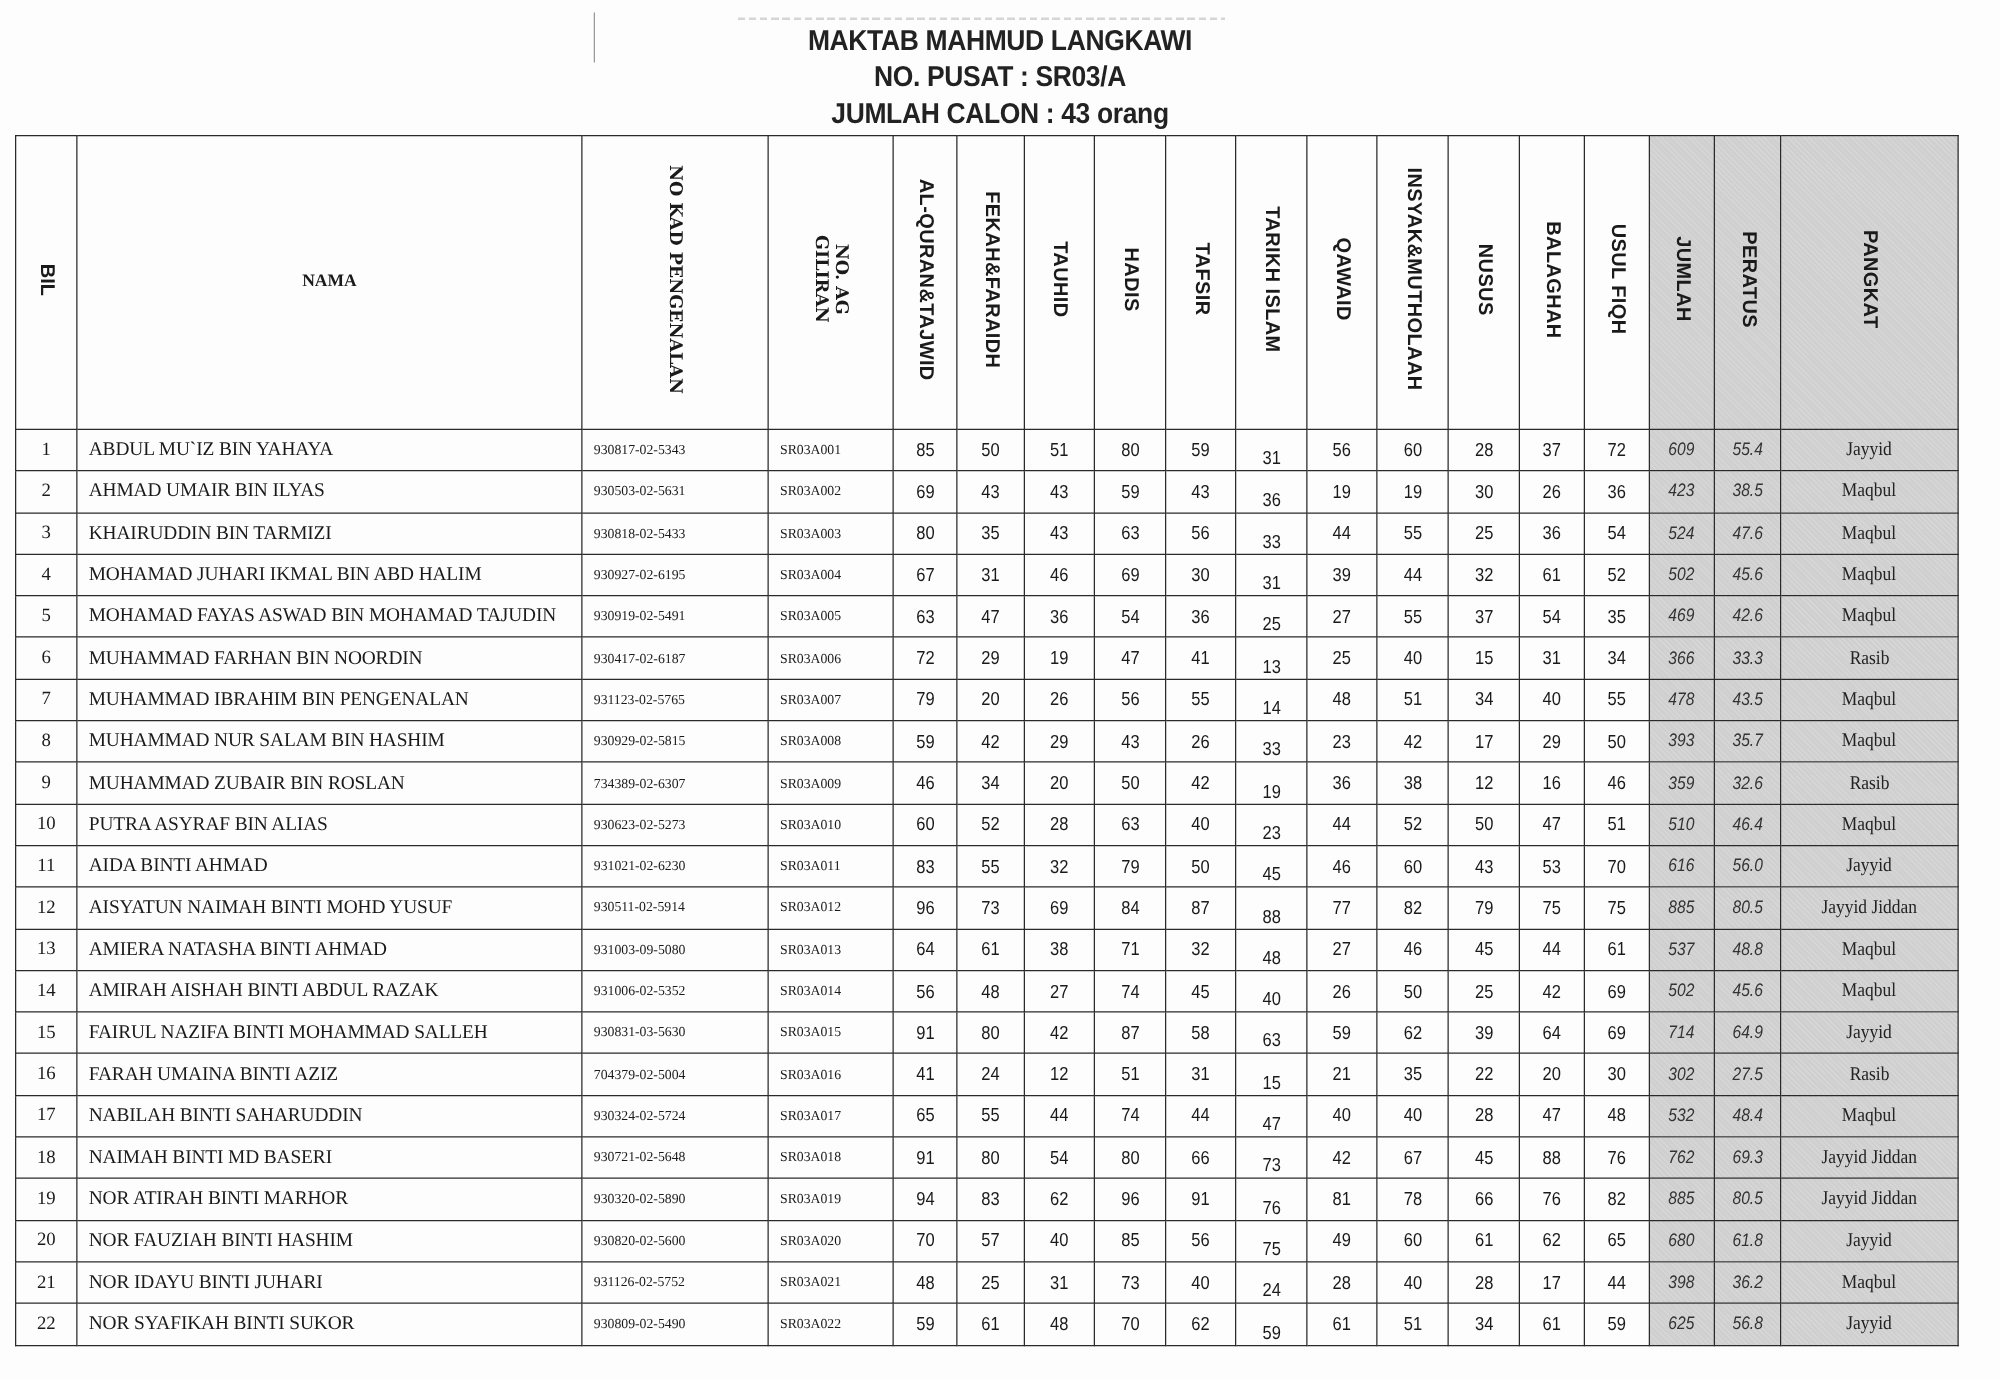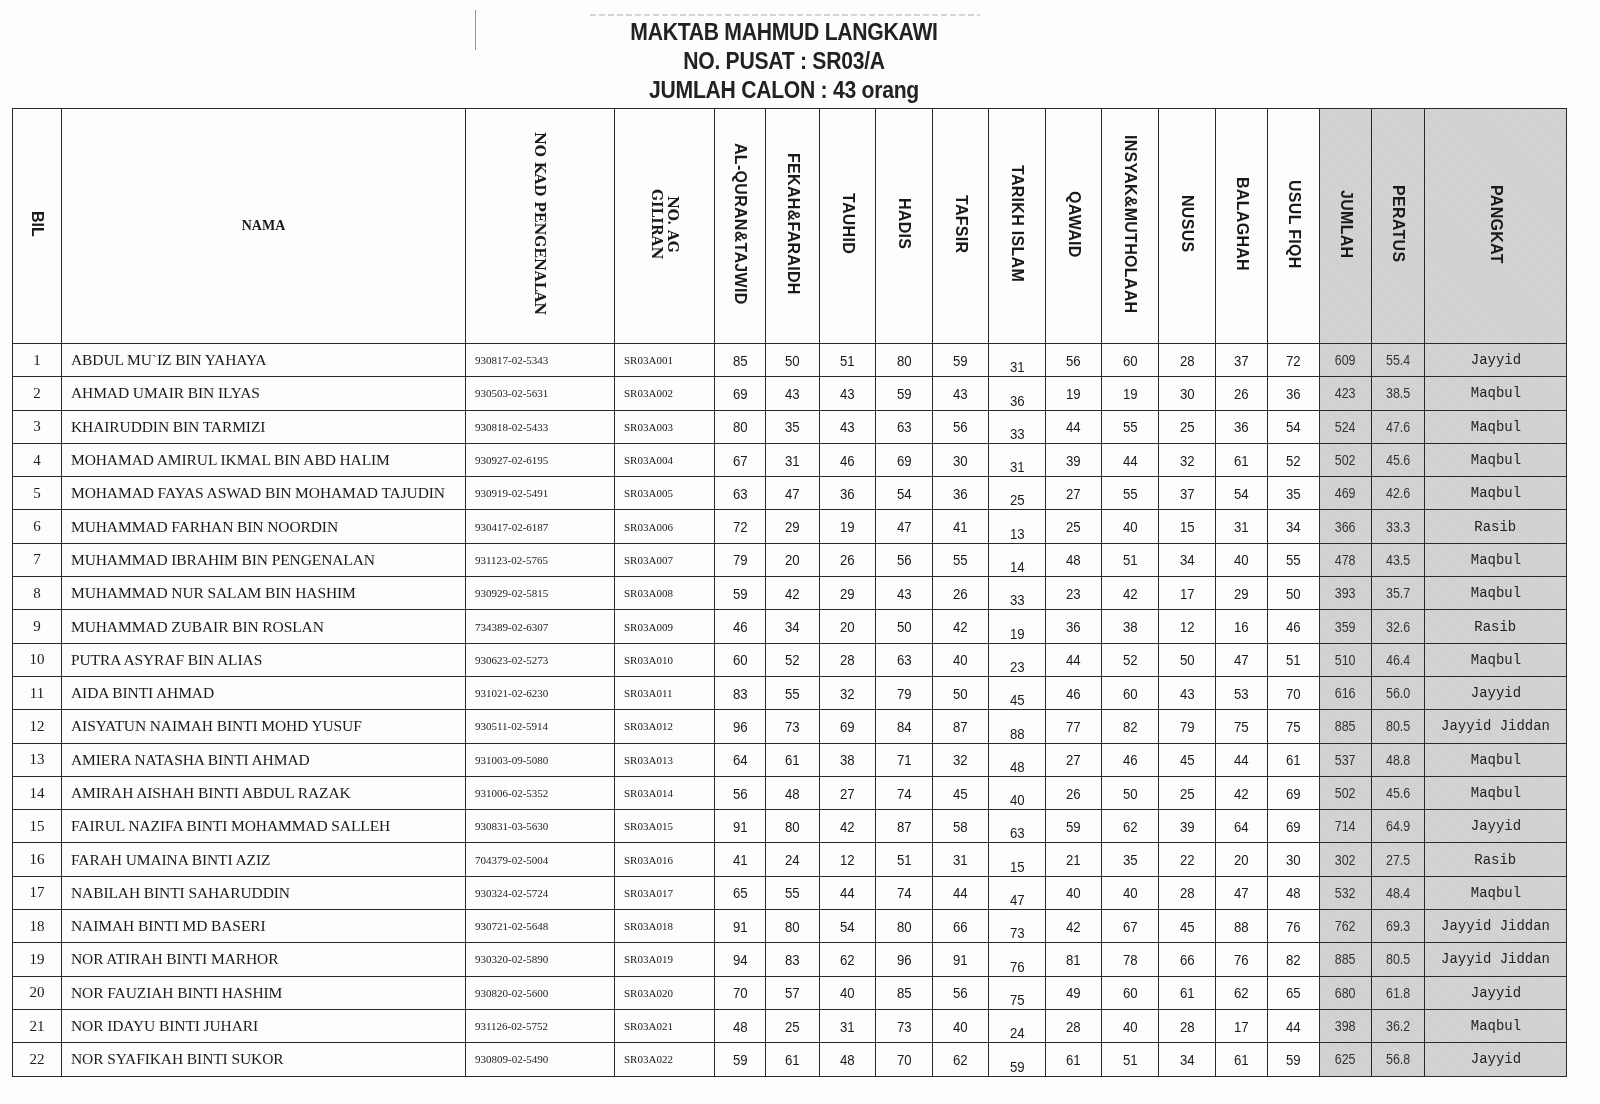--- a/index.html
+++ b/index.html
@@ -1,39 +1,39 @@
 <!DOCTYPE html>
 <html><head>
 <meta charset="utf-8">
 <style>
   html, body { margin: 0; padding: 0; background: #fdfdfd; }
   body { width: 1600px; height: 1104px; position: relative; overflow: hidden; font-family: "Liberation Serif", serif; color: #1a1a1a; }
-  .title-block { position: absolute; left: 0; top: 18px; width: 1568px; text-align: center; font-family: "Liberation Sans", sans-serif; font-weight: bold; font-size: 23px; line-height: 29px; color: #222; letter-spacing: -0.3px; }
+  .title-block { position: absolute; left: 16px; top: 18px; width: 1568px; text-align: center; font-family: "Liberation Sans", sans-serif; font-weight: bold; font-size: 23px; line-height: 29px; color: #222; letter-spacing: -0.3px; }
   .title-block div { transform: scaleX(0.92); }
   .scan-mark { position: absolute; left: 475px; top: 10px; width: 1px; height: 40px; background: #999; }
   .scan-noise { position: absolute; left: 590px; top: 14px; width: 390px; height: 2px; background: repeating-linear-gradient(90deg, #bbb 0 6px, transparent 6px 9px); opacity: 0.6; }
   table { position: absolute; left: 12px; top: 108px; border-collapse: collapse; table-layout: fixed; width: 1555px; }
   td, th { border: 1.4px solid #2a2a2a; padding: 0; overflow: hidden; white-space: nowrap; }
   thead th { height: 234px; font-weight: bold; vertical-align: middle; }
   .vert { writing-mode: vertical-rl; display: inline-block; margin: 0 auto; }
   .vert.sans { font-family: "Liberation Sans", sans-serif; font-size: 16px; letter-spacing: 0.3px; }
   .vert.serif { font-family: "DejaVu Serif", serif; font-size: 14px; line-height: 16px; }
   .vert.bil { writing-mode: vertical-rl; font-family: "Liberation Sans", sans-serif; font-size: 16px; }
   th.nama { font-family: "Liberation Serif", serif; font-size: 14px; text-align: center; }
   th.shade, td.shade { background: #cfcfcf; background-image: repeating-linear-gradient(45deg, rgba(255,255,255,0.18) 0 1px, transparent 1px 3px); }
   tbody td { height: 31.3px; font-size: 15px; }
   td.bil { text-align: center; font-family: "Liberation Serif", serif; font-size: 15px; }
   td.nama { padding-left: 9px; font-family: "Liberation Serif", serif; font-size: 15.5px; letter-spacing: -0.1px; }
   td.ic, td.ag { padding-left: 9px; font-family: "Liberation Serif", serif; font-size: 11px; }
   td.num { text-align: center; font-family: "Liberation Sans", sans-serif; font-size: 15px; transform-origin: center; }
   td.num span { display: inline-block; transform: scaleX(0.88); }
   td.tarikh { vertical-align: bottom; padding-bottom: 1px; }
-  td.tot { font-family: "Liberation Sans", sans-serif; font-size: 14.5px; text-align: center; color: #333; }
+  td.tot { font-family: "Liberation Sans", sans-serif; font-size: 14.5px; text-align: center; color: #333; font-style: italic; }
   td.tot span { display: inline-block; transform: scaleX(0.86); }
-  td.pangkat { font-family: Liberation Mono, monospace; font-size: 15.5px; text-align: center; color: #222; }
+  td.pangkat { font-family: Liberation Serif, serif; font-size: 15.5px; text-align: center; color: #222; }
   td.pangkat span { display: inline-block; transform: scaleX(0.9); }
 </style>
 </head>
 <body>
 
 <div class="scan-mark"></div>
 <div class="scan-noise"></div>
 
 <div class="title-block">
   <div>MAKTAB MAHMUD LANGKAWI</div>
@@ -140,21 +140,21 @@
         <td class="num"><span>55</span></td>
         <td class="num"><span>25</span></td>
         <td class="num"><span>36</span></td>
         <td class="num"><span>54</span></td>
         <td class="tot shade"><span>524</span></td>
         <td class="tot shade"><span>47.6</span></td>
         <td class="pangkat shade"><span>Maqbul</span></td>
       </tr>
       <tr>
         <td class="bil">4</td>
-        <td class="nama">MOHAMAD AMIRUL IKMAL BIN ABD HALIM</td>
+        <td class="nama">MOHAMAD JUHARI IKMAL BIN ABD HALIM</td>
         <td class="ic">930927-02-6195</td>
         <td class="ag">SR03A004</td>
         <td class="num"><span>67</span></td>
         <td class="num"><span>31</span></td>
         <td class="num"><span>46</span></td>
         <td class="num"><span>69</span></td>
         <td class="num"><span>30</span></td>
         <td class="num tarikh"><span>31</span></td>
         <td class="num"><span>39</span></td>
         <td class="num"><span>44</span></td>

